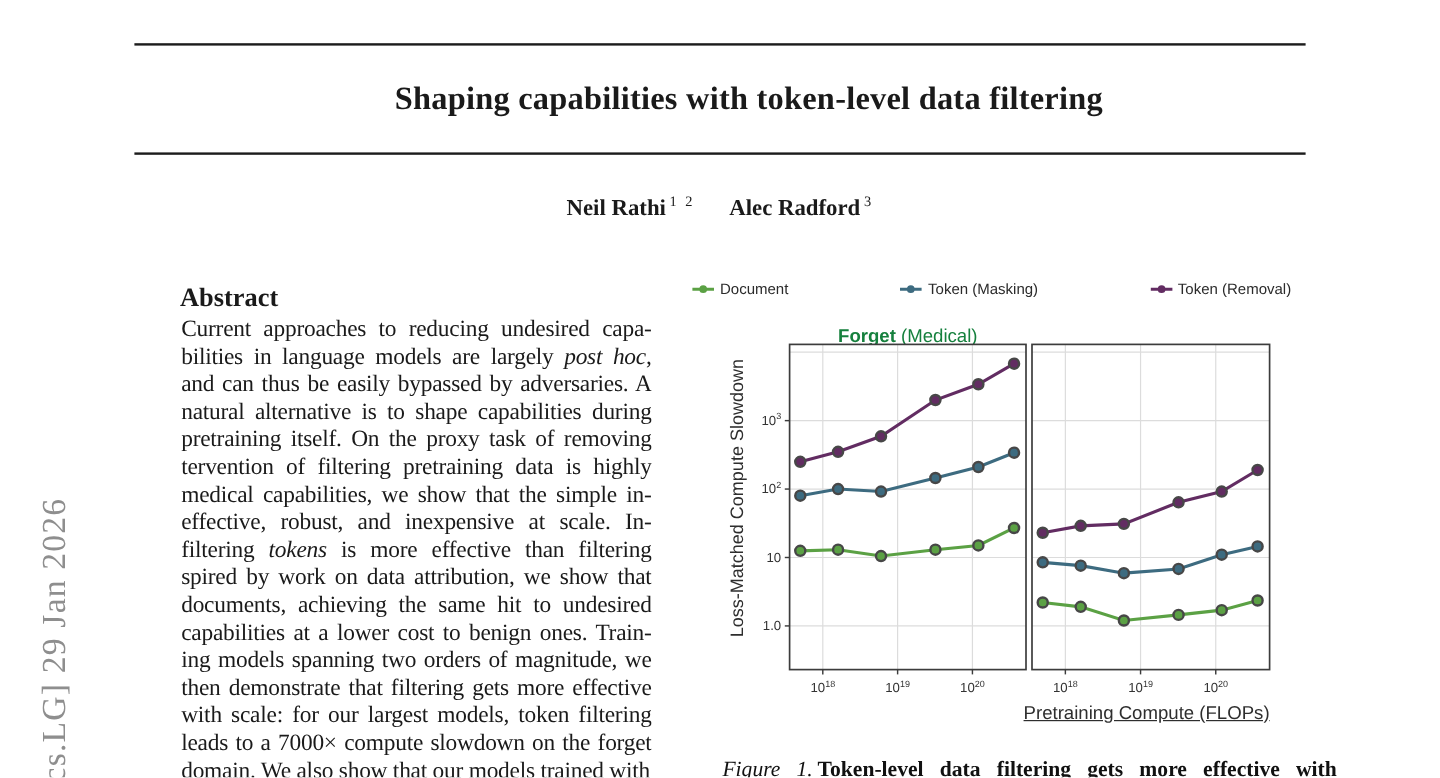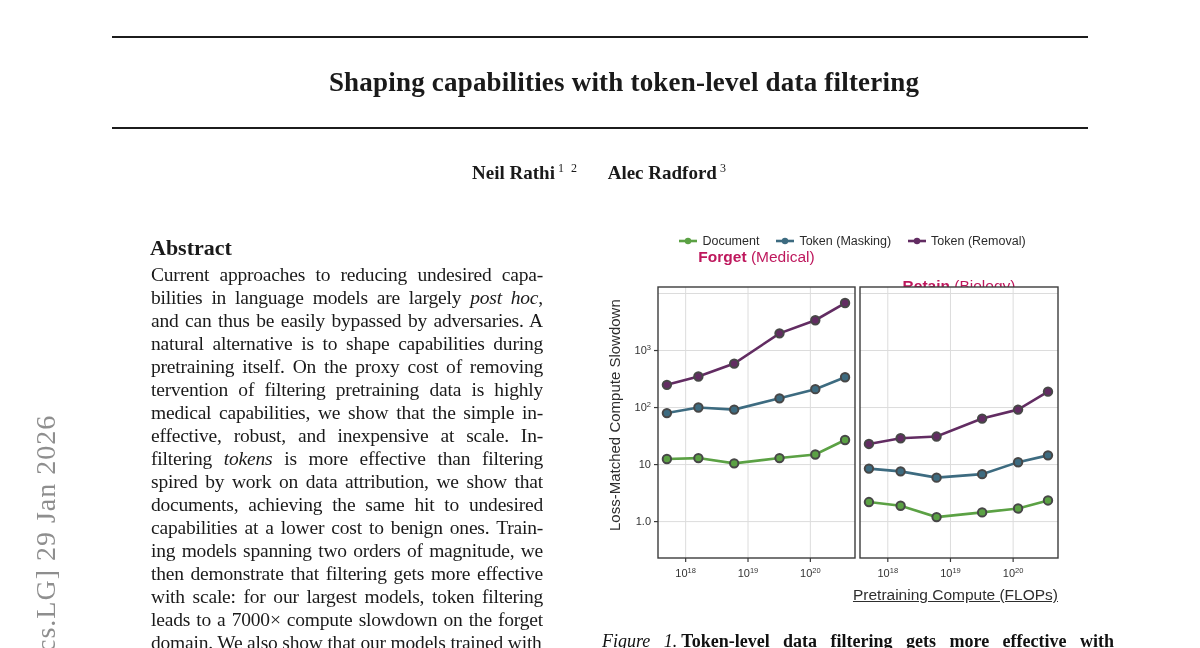--- a/index.html
+++ b/index.html
@@ -14,26 +14,26 @@
   #authors sup{font-size:12px;font-weight:normal;margin-left:3px;letter-spacing:2px;}
   #abs-heading{position:absolute;left:150px;top:235px;width:392px;
         font-size:22px;font-weight:bold;}
   #abstract-body{position:absolute;left:151px;top:263px;width:392px;
         font-size:19.5px;line-height:23px;letter-spacing:-0.2px;}
   .abs-line{text-align:justify;text-align-last:justify;height:23px;overflow:hidden;}
   .abs-line.no-just{text-align-last:left;}
   #arxiv-stamp{position:absolute;left:30px;top:652px;transform-origin:0 0;
         transform:rotate(-90deg);font-size:28px;color:#8e8e8e;white-space:nowrap;
         letter-spacing:1px;}
-  #legend{position:absolute;left:602px;top:234px;width:500px;display:flex;
-        justify-content:center;align-items:center;gap:16px;}
+  #legend{position:absolute;left:576px;top:234px;width:500px;display:flex;
+        justify-content:space-between;align-items:center;gap:16px;}
   .legend-item{display:inline-flex;align-items:center;gap:4px;
         font-family:"Liberation Sans",sans-serif;font-size:12.5px;color:#2b2b2b;}
-  .panel-title{position:absolute;top:248px;text-align:center;
-        font-family:"Liberation Sans",sans-serif;font-size:15.5px;color:#be185d;}
+  .panel-title{position:absolute;top:272px;text-align:center;
+        font-family:"Liberation Sans",sans-serif;font-size:15.5px;color:#15803d;}
   #panel-title-0{left:658px;width:197px;}
   #panel-title-1{left:860px;width:198px;margin-top:29px;}
   .panel-title .b{font-weight:bold;}
   #chart-svg{position:absolute;left:0;top:0;width:1200px;height:648px;}
   #ylabel{position:absolute;left:606px;top:531px;transform-origin:0 0;
         transform:rotate(-90deg);white-space:nowrap;
         font-family:"Liberation Sans",sans-serif;font-size:15px;color:#2e2e2e;}
   #xlabel{position:absolute;left:658px;top:586px;width:400px;text-align:right;
         font-family:"Liberation Sans",sans-serif;font-size:15.5px;color:#2e2e2e;text-decoration:underline;}
   #caption{position:absolute;left:602px;top:631px;width:512px;font-size:18px;
@@ -56,21 +56,21 @@
     <span class="author"><span>Neil Rathi</span><sup>1 2</sup></span>
     <span class="author"><span>Alec Radford</span><sup>3</sup></span>
   </div>
 
   <div id="abs-heading">Abstract</div>
   <div id="abstract-body">
       <div class="abs-line">Current approaches to reducing undesired capa-</div>
       <div class="abs-line">bilities in language models are largely <i>post hoc</i>,</div>
       <div class="abs-line">and can thus be easily bypassed by adversaries. A</div>
       <div class="abs-line">natural alternative is to shape capabilities during</div>
-      <div class="abs-line">pretraining itself. On the proxy cost of removing</div>
+      <div class="abs-line">pretraining itself. On the proxy task of removing</div>
       <div class="abs-line">tervention of filtering pretraining data is highly</div>
       <div class="abs-line">medical capabilities, we show that the simple in-</div>
       <div class="abs-line">effective, robust, and inexpensive at scale. In-</div>
       <div class="abs-line">filtering <i>tokens</i> is more effective than filtering</div>
       <div class="abs-line">spired by work on data attribution, we show that</div>
       <div class="abs-line">documents, achieving the same hit to undesired</div>
       <div class="abs-line">capabilities at a lower cost to benign ones. Train-</div>
       <div class="abs-line">ing models spanning two orders of magnitude, we</div>
       <div class="abs-line">then demonstrate that filtering gets more effective</div>
       <div class="abs-line">with scale: for our largest models, token filtering</div>

